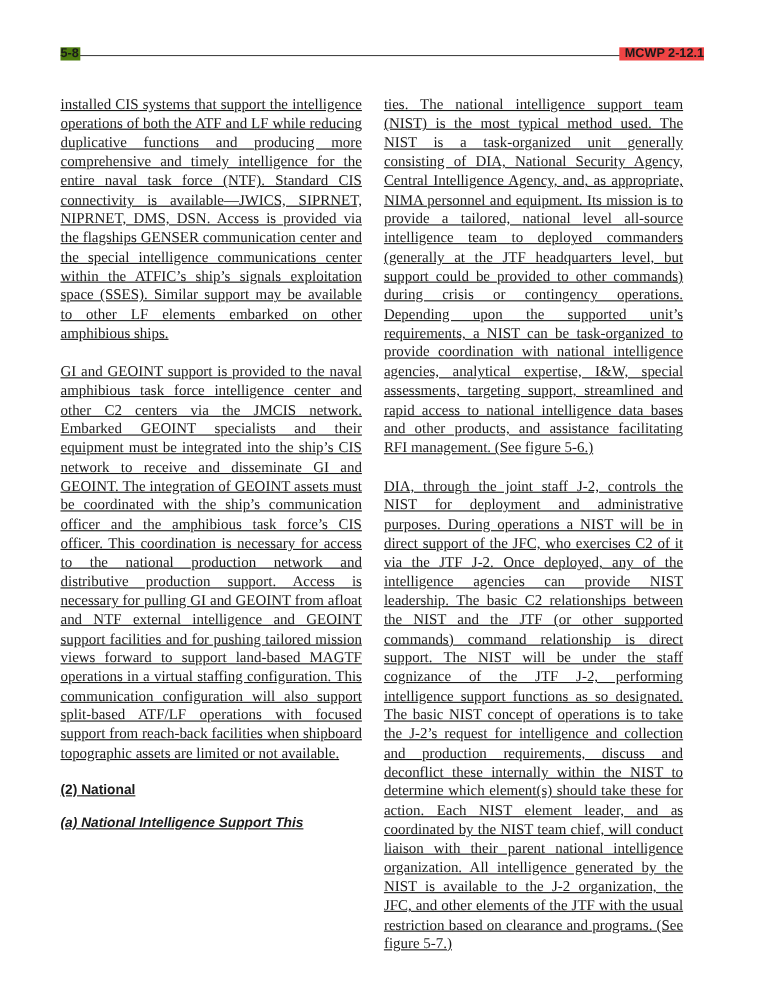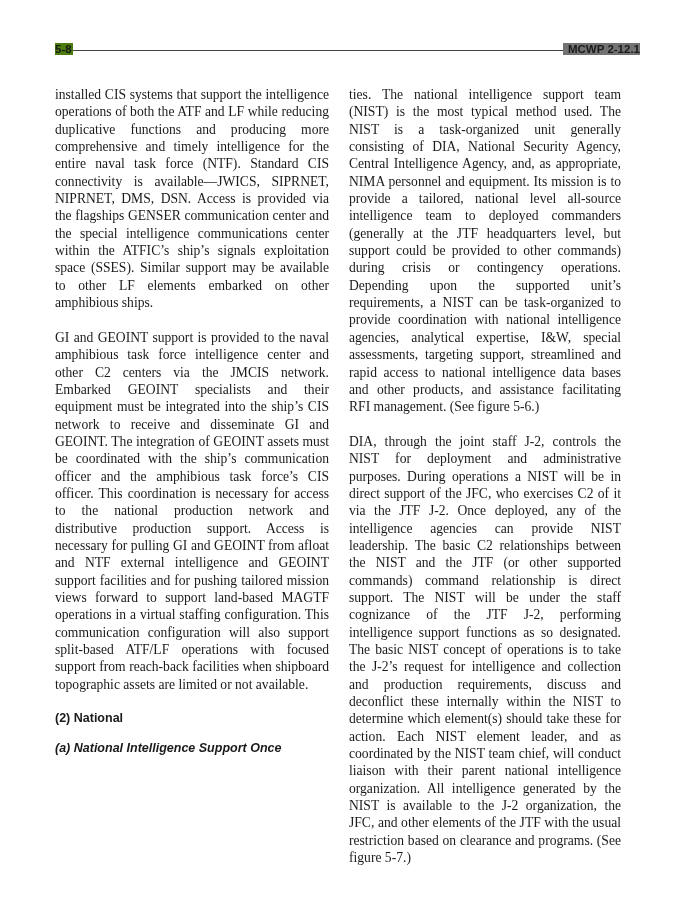--- a/index.html
+++ b/index.html
@@ -1,39 +1,39 @@
 <!DOCTYPE html>
 <html><head>
 <meta charset="utf-8">
 <style>
   html, body { margin:0; padding:0; background:#fff; }
   body { width:695px; height:899px; position:relative; overflow:hidden; color:#1a1a1a; }
   .header { position:absolute; top:43px; left:55px; width:585px; height:16px; }
   .hdr-num { position:absolute; left:0; top:0; font-family:"Liberation Sans", sans-serif; font-weight:bold; font-size:11.5px; background:#4d7c0f; padding-right:1px; z-index:1; }
-  .hdr-title { position:absolute; right:0; top:0; font-family:"Liberation Sans", sans-serif; font-weight:bold; font-size:11.5px; background:#737373; padding-left:5px; z-index:1; }
+  .hdr-title { position:absolute; right:0; top:0; font-family:"Liberation Sans", sans-serif; font-weight:bold; font-size:11.5px; background:#ef4444; padding-left:5px; z-index:1; }
   .hdr-rule { position:absolute; left:0; right:0; top:7px; border-top:1px solid #444; }
-  .col { position:absolute; top:86px; width:274px; font-family:"Liberation Serif", serif; font-size:13.6px; line-height:17.35px; text-align:justify; }
+  .col { position:absolute; top:86px; width:274px; font-family:"Liberation Serif", serif; font-size:13.6px; line-height:17.35px; text-align:justify;text-decoration:underline; }
   .col.left { left:55px; }
   .col.right { left:349px; width:272px; }
   .col p { margin:0 0 17.35px 0; }
   .h3 { font-family:"Liberation Sans", sans-serif; font-weight:bold; font-size:12.5px; margin:0 0 13px 0; line-height:17px; }
   .h4 { font-family:"Liberation Sans", sans-serif; font-weight:bold; font-style:italic; font-size:12.5px; margin:0 0 9px 0; line-height:17px; }
 </style>
 </head>
 <body>
 
 <div class="header">
   <div class="hdr-rule"></div>
   <span class="hdr-num">5-8</span>
   <span class="hdr-title">MCWP 2-12.1</span>
 </div>
 
 <div class="col left">
   <p>installed CIS systems that support the intelligence operations of both the ATF and LF while reducing duplicative functions and producing more comprehensive and timely intelligence for the entire naval task force (NTF). Standard CIS connectivity is available—JWICS, SIPRNET, NIPRNET, DMS, DSN. Access is provided via the flagships GENSER communication center and the special intelligence communications center within the ATFIC’s ship’s signals exploitation space (SSES). Similar support may be available to other LF elements embarked on other amphibious ships.</p>
   <p>GI and GEOINT support is provided to the naval amphibious task force intelligence center and other C2 centers via the JMCIS network. Embarked GEOINT specialists and their equipment must be integrated into the ship’s CIS network to receive and disseminate GI and GEOINT. The integration of GEOINT assets must be coordinated with the ship’s communication officer and the amphibious task force’s CIS officer. This coordination is necessary for access to the national production network and distributive production support. Access is necessary for pulling GI and GEOINT from afloat and NTF external intelligence and GEOINT support facilities and for pushing tailored mission views forward to support land-based MAGTF operations in a virtual staffing configuration. This communication configuration will also support split-based ATF/LF operations with focused support from reach-back facilities when shipboard topographic assets are limited or not available.</p>
   <div class="h3">(2) National</div>
-  <div class="h4">(a) National Intelligence Support Once</div>
+  <div class="h4">(a) National Intelligence Support This</div>
 </div>
 
 <div class="col right">
   <p>ties. The national intelligence support team (NIST) is the most typical method used. The NIST is a task-organized unit generally consisting of DIA, National Security Agency, Central Intelligence Agency, and, as appropriate, NIMA personnel and equipment. Its mission is to provide a tailored, national level all-source intelligence team to deployed commanders (generally at the JTF headquarters level, but support could be provided to other commands) during crisis or contingency operations. Depending upon the supported unit’s requirements, a NIST can be task-organized to provide coordination with national intelligence agencies, analytical expertise, I&amp;W, special assessments, targeting support, streamlined and rapid access to national intelligence data bases and other products, and assistance facilitating RFI management. (See figure 5-6.)</p>
   <p>DIA, through the joint staff J-2, controls the NIST for deployment and administrative purposes. During operations a NIST will be in direct support of the JFC, who exercises C2 of it via the JTF J-2. Once deployed, any of the intelligence agencies can provide NIST leadership. The basic C2 relationships between the NIST and the JTF (or other supported commands) command relationship is direct support. The NIST will be under the staff cognizance of the JTF J-2, performing intelligence support functions as so designated. The basic NIST concept of operations is to take the J-2’s request for intelligence and collection and production requirements, discuss and deconflict these internally within the NIST to determine which element(s) should take these for action. Each NIST element leader, and as coordinated by the NIST team chief, will conduct liaison with their parent national intelligence organization. All intelligence generated by the NIST is available to the J-2 organization, the JFC, and other elements of the JTF with the usual restriction based on clearance and programs. (See figure 5-7.)</p>
 </div>
 
 </body></html>

